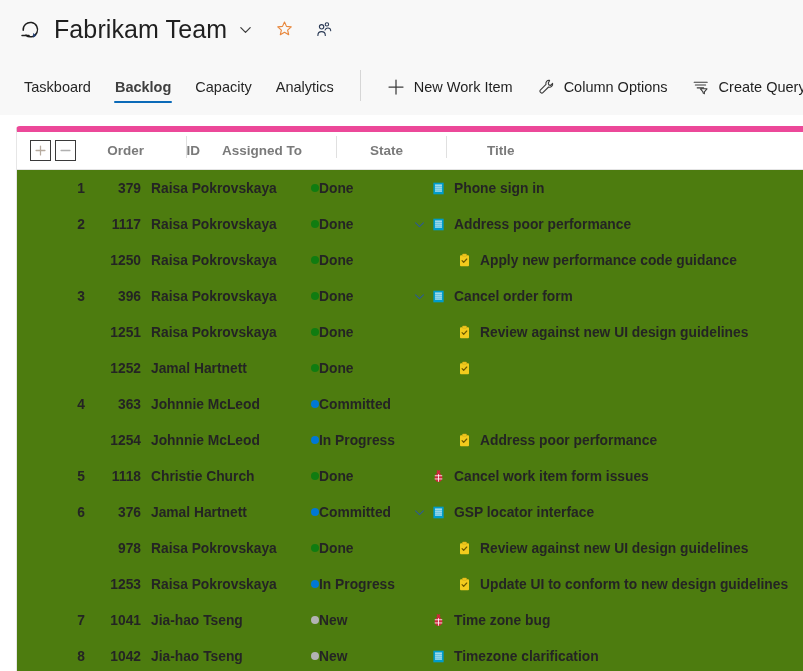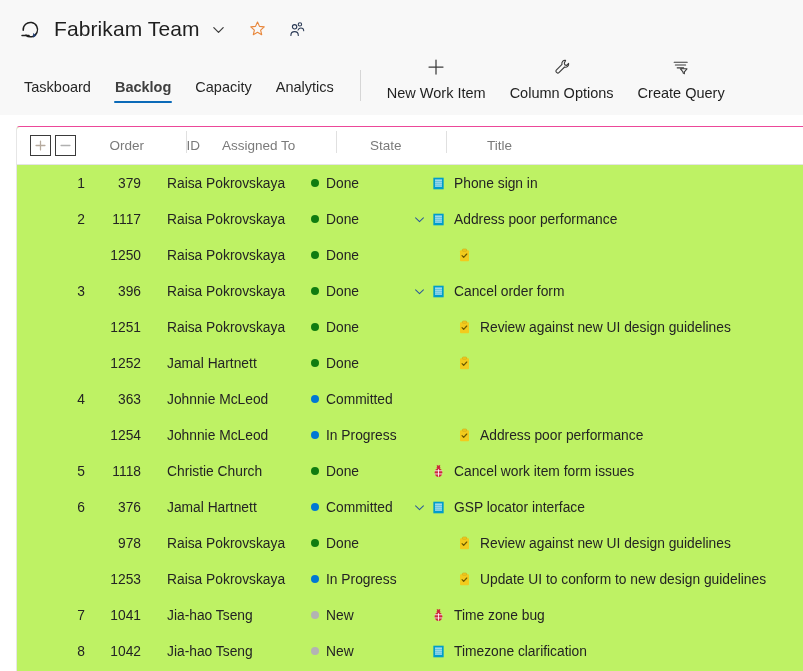--- a/index.html
+++ b/index.html
@@ -20,21 +20,21 @@
     padding-left: 18px;
     background: #f8f8f8;
   }
   .project-icon {
     width: 26px; height: 26px;
     display: flex; align-items: center; justify-content: center;
     margin-right: 10px;
     flex: none;
   }
   .project-title {
-    font-size: 21px;
+    font-size: 25px;
     color: #1f1f1f;
     font-weight: 400;
     letter-spacing: .1px;
     white-space: nowrap;
   }
   .title-chevron {
     margin-left: 11px;
     display: flex; align-items: center;
     color: #3b3b3b;
     cursor: pointer;
@@ -87,38 +87,38 @@
   .cmd-actions { display: flex; align-items: center; }
   .cmd-btn {
     display: flex; align-items: center;
     gap: 9px;
     padding: 0 12px;
     height: 100%;
     font-size: 14.5px;
     color: #1f1f1f;
     cursor: pointer;
     white-space: nowrap;
-    flex-direction: column;
   }
   .cmd-btn .cmd-ico {
     display: flex; align-items: center; justify-content: center;
     width: 18px; height: 18px;
     flex: none;
   }
 
   
   .grid-wrap {
     position: absolute;
     left: 16px; right: 0;
     top: 126px; bottom: 0;
-    background: #bef264;
-    border-top: 1px solid #ec4899;
+    background: #4d7c0f;
+    border-top: 6px solid #ec4899;
     border-left: 1px solid #e6e6e6;
     border-top-left-radius: 4px;
     overflow: hidden;
+    font-weight: bold;
   }
 
   .grid-head {
     height: 38px;
     display: flex;
     align-items: center;
     border-bottom: 1px solid #e4e4e4;
     background: #ffffff;
   }
   .toggles {
@@ -161,24 +161,24 @@
     display: flex;
     align-items: center;
     font-size: 13.8px;
     color: #242424;
     cursor: pointer;
   }
 
   .cell { flex: none; white-space: nowrap; overflow: hidden; }
   .cell.c-order { width: 68px; text-align: right; color: #242424; }
   .cell.c-id    { width: 56px; text-align: right; color: #242424; }
-  .cell.c-assigned { width: 150px; padding-left: 26px; }
+  .cell.c-assigned { width: 150px; padding-left: 10px; }
   .cell.c-state    {
     width: 110px; padding-left: 20px;
-    display: flex; align-items: center; gap: 7px; text-align: right;
+    display: flex; align-items: center;  text-align: right;
   }
   .dot {
     width: 8px; height: 8px;
     border-radius: 50%;
     flex: none;
     display: inline-block;
   }
   .cell.c-title {
     flex: 1;
     padding-left: 9px;
@@ -365,20 +365,21 @@
             </svg>
           </span>
           <span class="title-indent"></span>
           <span class="wi-icon">
             <svg width="15" height="15" viewBox="0 0 16 16">
               <rect x="3.2" y="2.4" width="9.6" height="11.6" rx="1" fill="#f2cb1d"></rect>
               <rect x="5.8" y="1.1" width="4.4" height="2.3" rx=".6" fill="#f2cb1d" stroke="#c9a415" stroke-width=".6"></rect>
               <path d="M5.4 8.2l1.7 1.8 3.3-3.6" stroke="#6b5a00" stroke-width="1.25" fill="none" stroke-linecap="round" stroke-linejoin="round"></path>
             </svg>
           </span>
+          <span class="wi-text">Apply new performance code guidance</span>
         </div>
       </div>
       <div class="row">
         <div class="cell c-order">3</div>
         <div class="cell c-id">396</div>
         <div class="cell c-assigned">Raisa Pokrovskaya</div>
         <div class="cell c-state">
           <span class="dot" style="background:#107c10"></span>
           <span>Done</span>
         </div>

